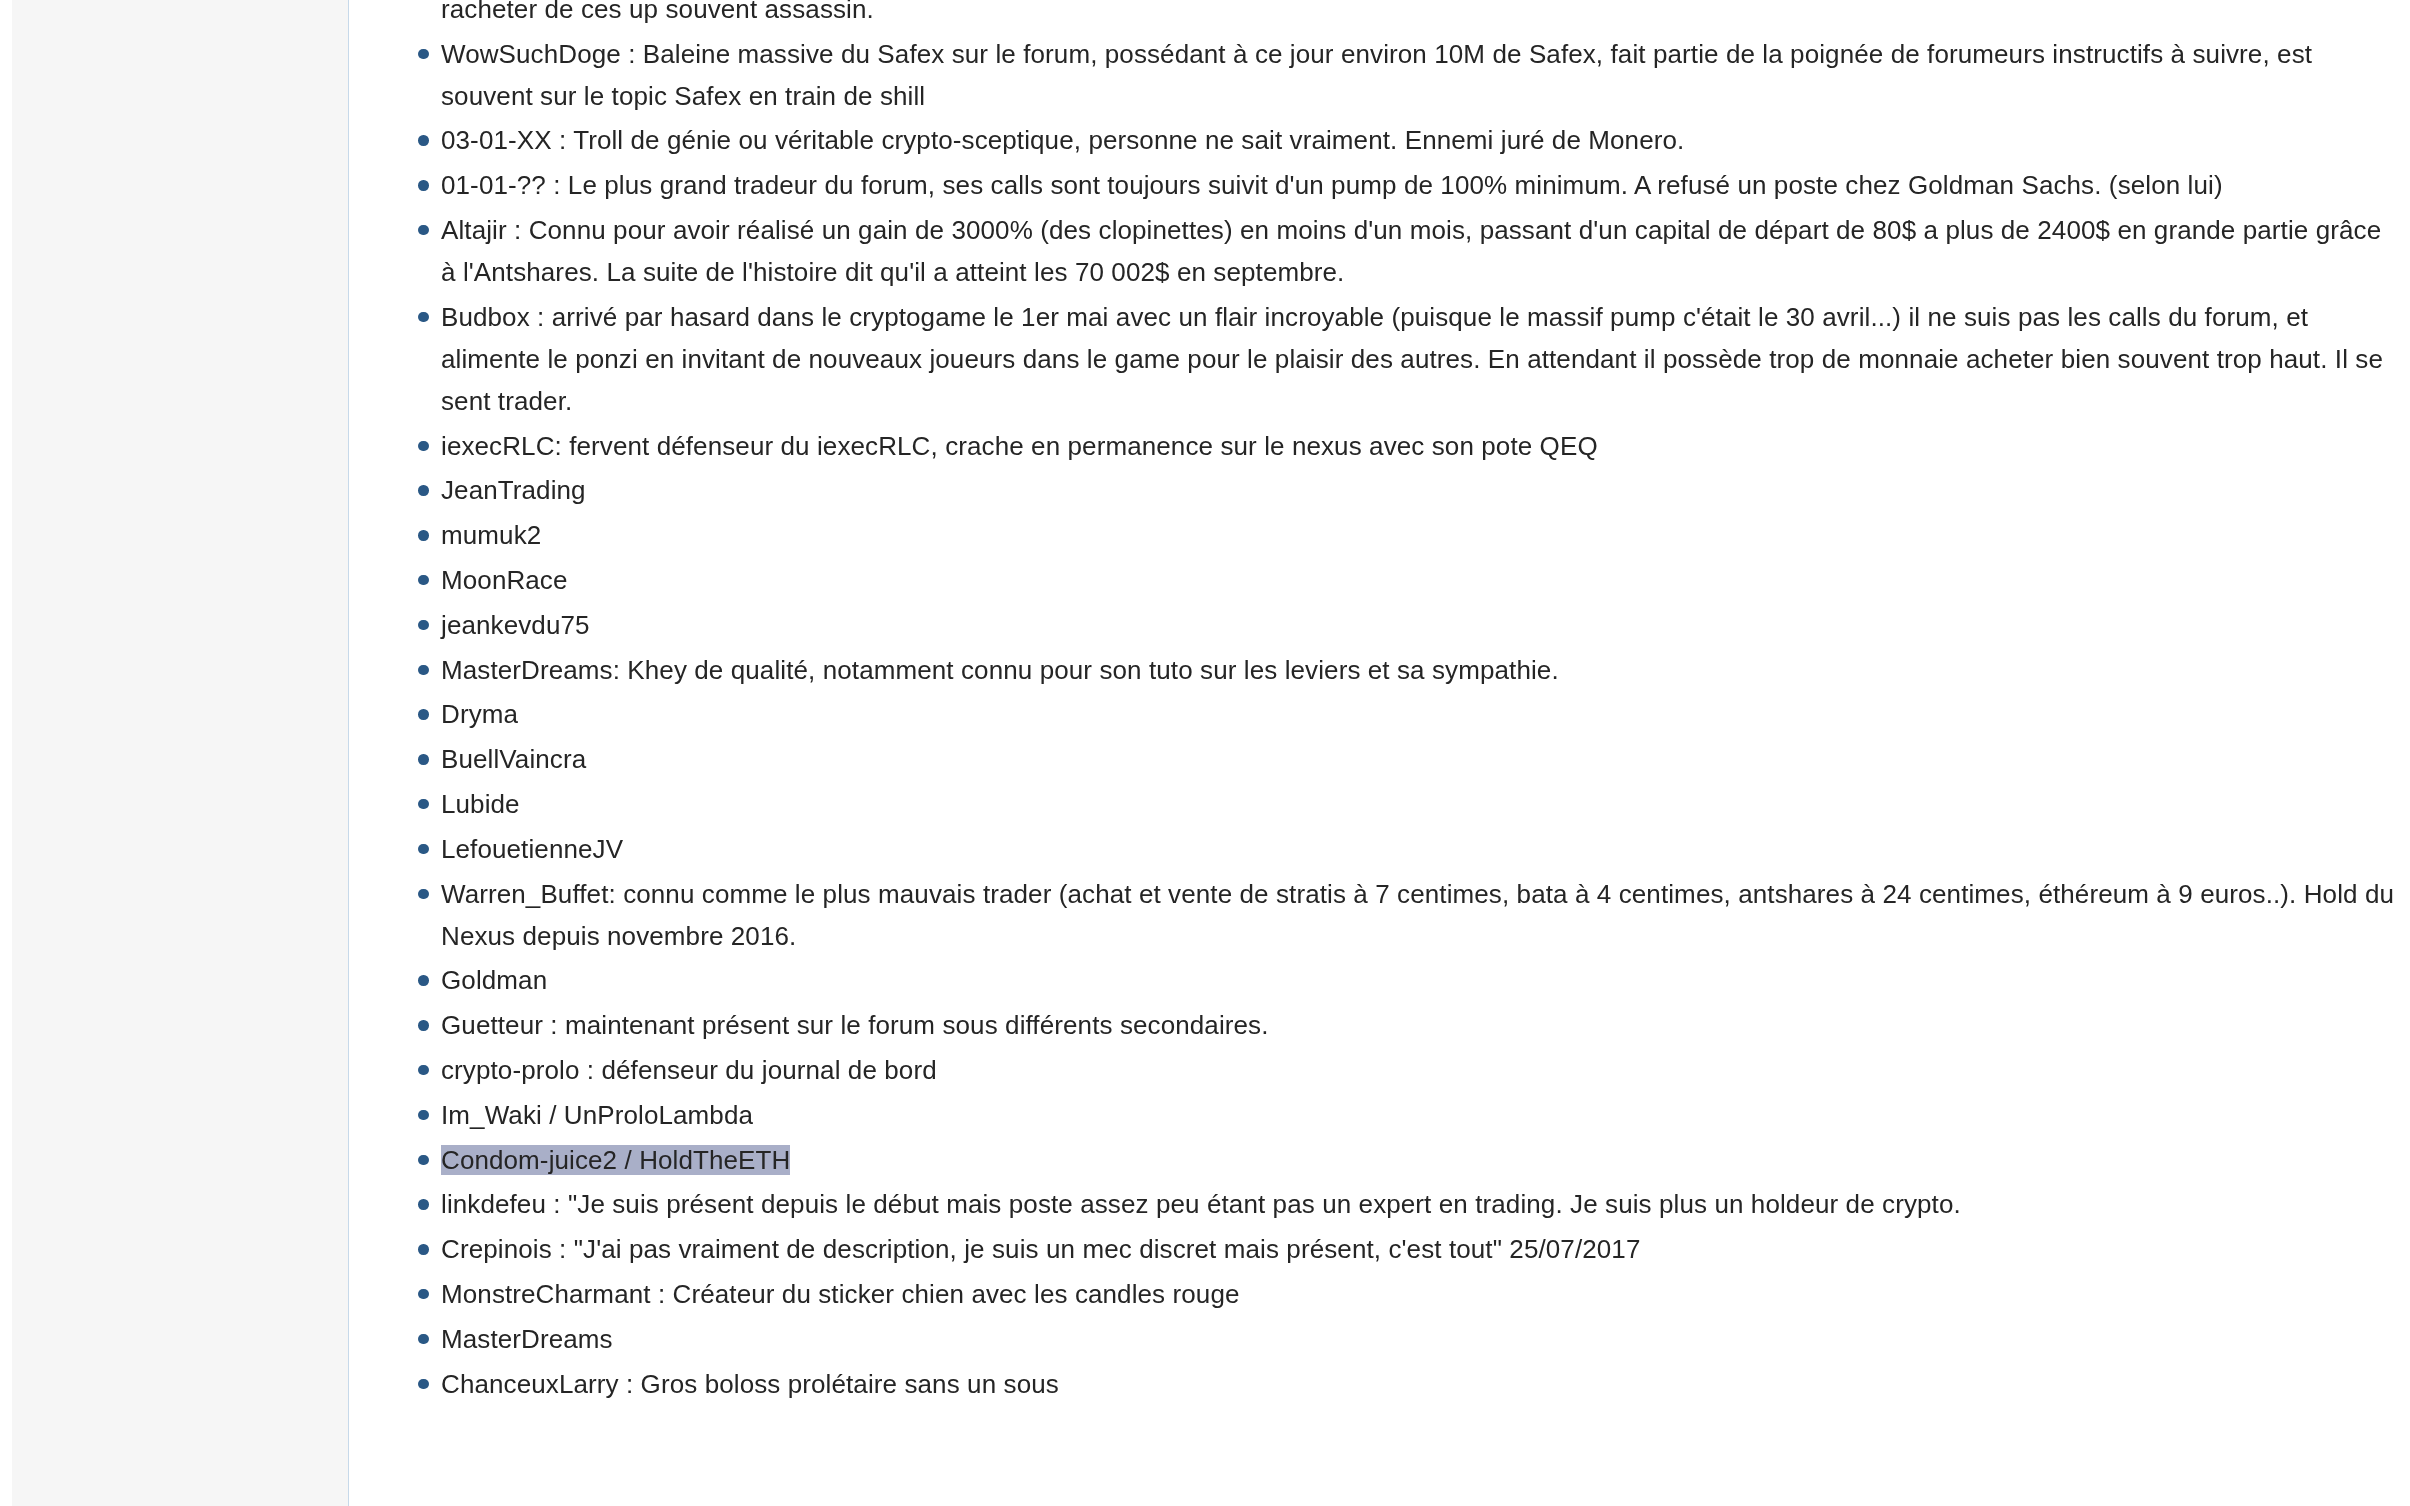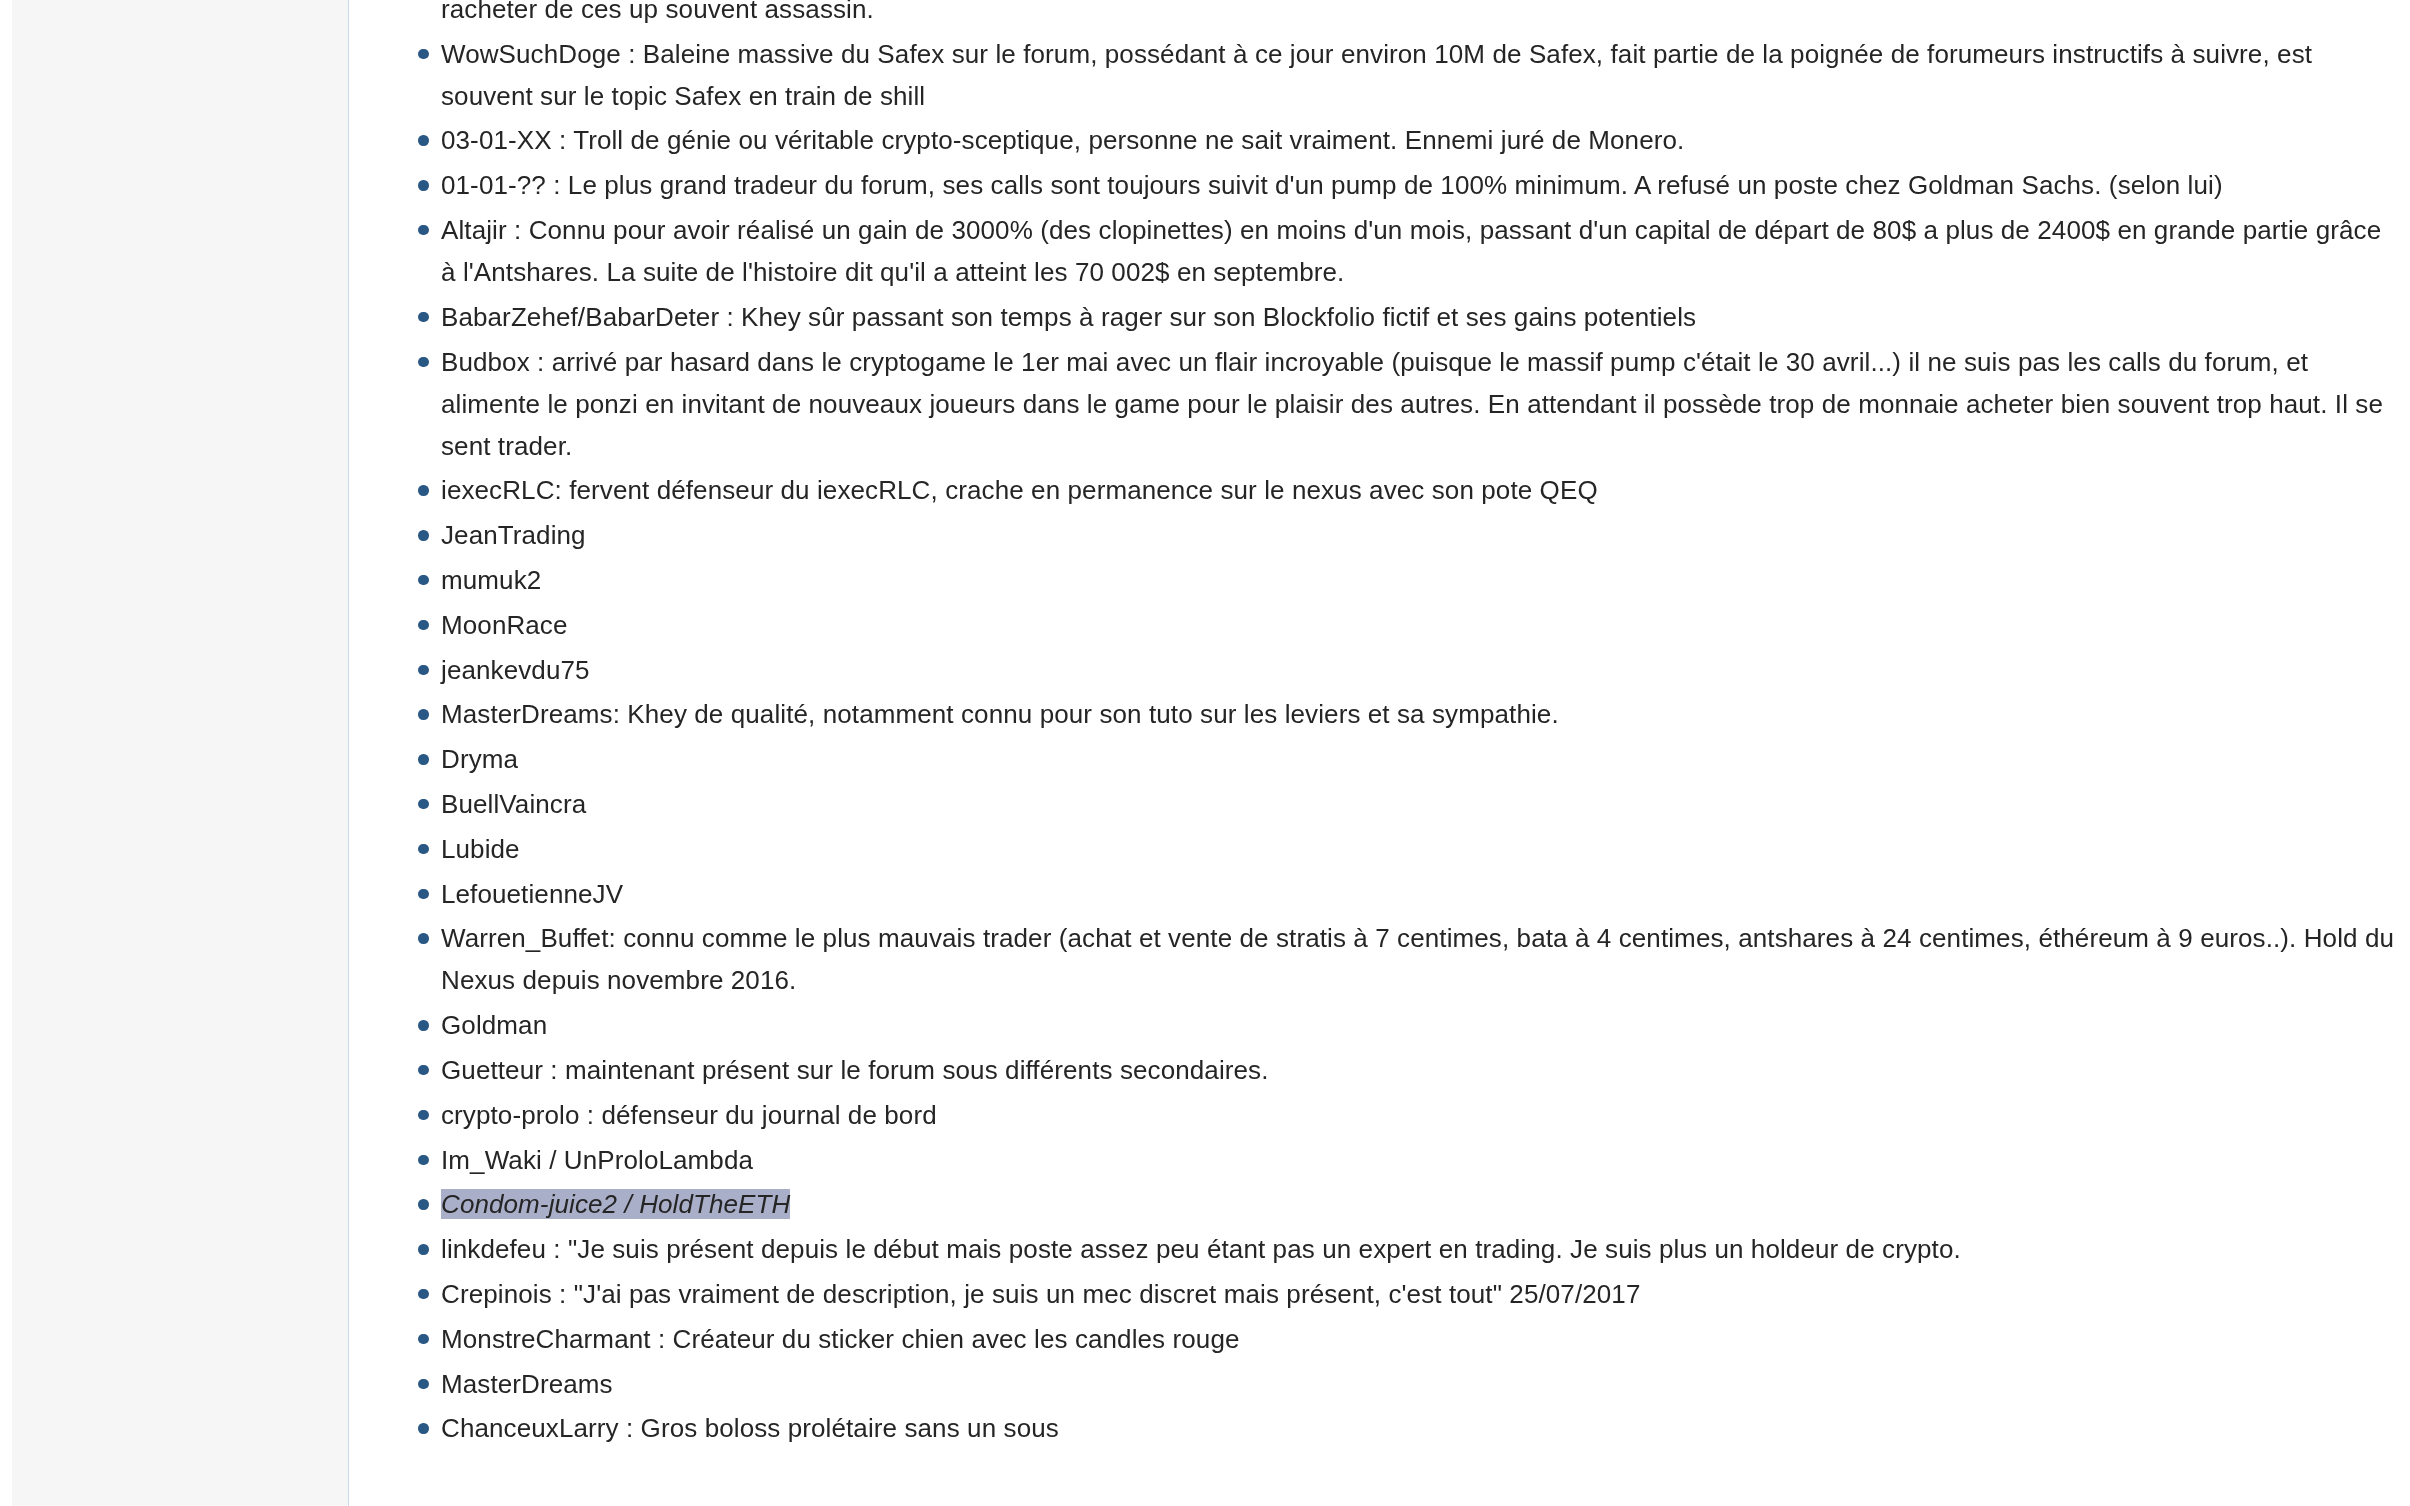--- a/index.html
+++ b/index.html
@@ -45,36 +45,34 @@
   ul.member-list li .bullet {
     position: absolute;
     left: -22.6px;
     top: 16px;
     width: 10.4px; height: 10.4px;
     border-radius: 50%;
     background: var(--bullet);
   }
   .selected {
     background: var(--selection);
-    font-style: italic;
   }
 </style>
 </head>
 <body>
 
 <div class="page">
   <div class="sidebar"></div>
   <div class="content">
     <ul class="member-list" id="member-list">
         <li class="no-bullet"><span>racheter de ces up souvent assassin.</span></li>
         <li><span class="bullet"></span><span>WowSuchDoge : Baleine massive du Safex sur le forum, possédant à ce jour environ 10M de Safex, fait partie de la poignée de forumeurs instructifs à suivre, est souvent sur le topic Safex en train de shill</span></li>
         <li><span class="bullet"></span><span>03-01-XX : Troll de génie ou véritable crypto-sceptique, personne ne sait vraiment. Ennemi juré de Monero.</span></li>
         <li><span class="bullet"></span><span>01-01-?? : Le plus grand tradeur du forum, ses calls sont toujours suivit d'un pump de 100% minimum. A refusé un poste chez Goldman Sachs. (selon lui)</span></li>
         <li><span class="bullet"></span><span>Altajir : Connu pour avoir réalisé un gain de 3000% (des clopinettes) en moins d'un mois, passant d'un capital de départ de 80$ a plus de 2400$ en grande partie grâce à l'Antshares. La suite de l'histoire dit qu'il a atteint les 70 002$ en septembre.</span></li>
-        <li><span class="bullet"></span><span>BabarZehef/BabarDeter : Khey sûr passant son temps à rager sur son Blockfolio fictif et ses gains potentiels</span></li>
         <li><span class="bullet"></span><span>Budbox : arrivé par hasard dans le cryptogame le 1er mai avec un flair incroyable (puisque le massif pump c'était le 30 avril...) il ne suis pas les calls du forum, et alimente le ponzi en invitant de nouveaux joueurs dans le game pour le plaisir des autres. En attendant il possède trop de monnaie acheter bien souvent trop haut. Il se sent trader.</span></li>
         <li><span class="bullet"></span><span>iexecRLC: fervent défenseur du iexecRLC, crache en permanence sur le nexus avec son pote QEQ</span></li>
         <li><span class="bullet"></span><span>JeanTrading</span></li>
         <li><span class="bullet"></span><span>mumuk2</span></li>
         <li><span class="bullet"></span><span>MoonRace</span></li>
         <li><span class="bullet"></span><span>jeankevdu75</span></li>
         <li><span class="bullet"></span><span>MasterDreams: Khey de qualité, notamment connu pour son tuto sur les leviers et sa sympathie.</span></li>
         <li><span class="bullet"></span><span>Dryma</span></li>
         <li><span class="bullet"></span><span>BuellVaincra</span></li>
         <li><span class="bullet"></span><span>Lubide</span></li>

